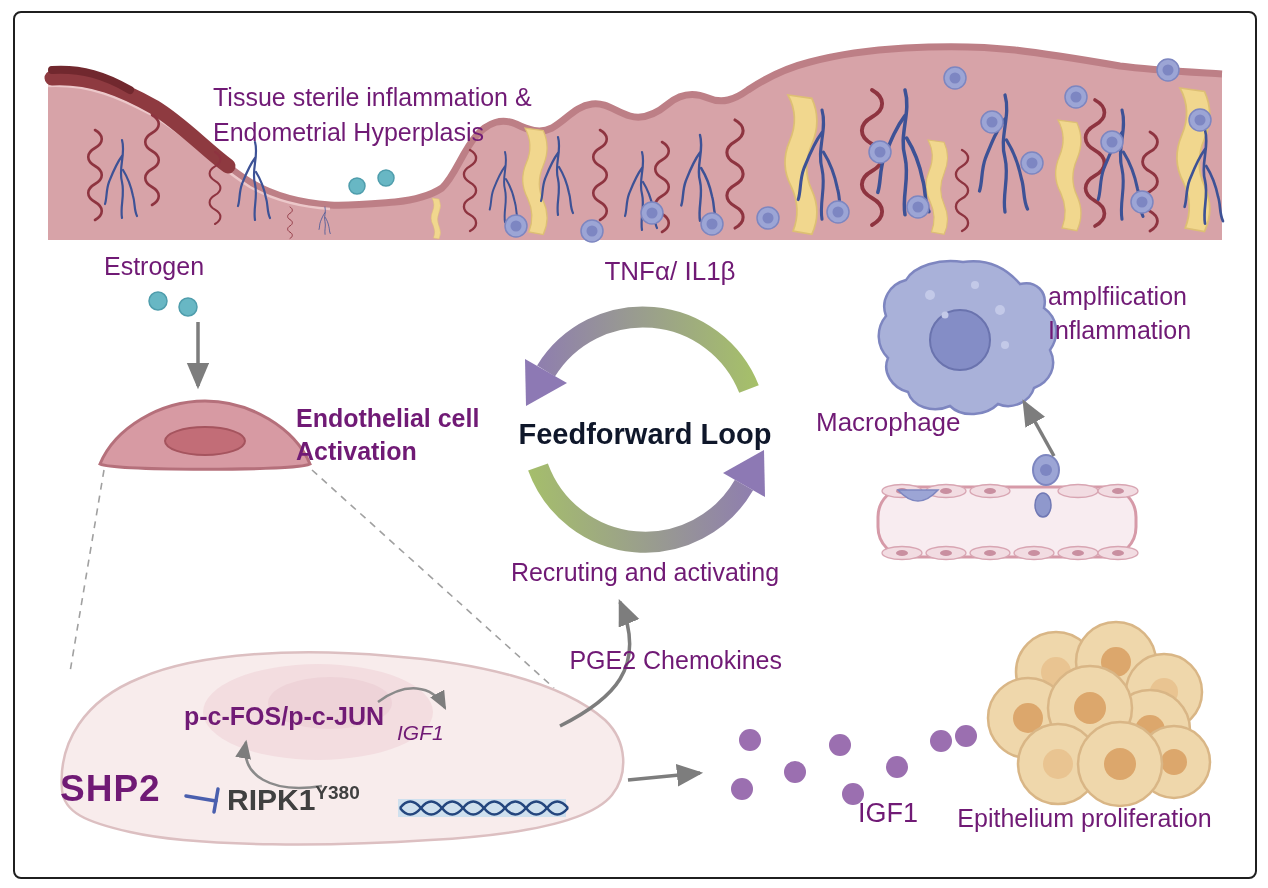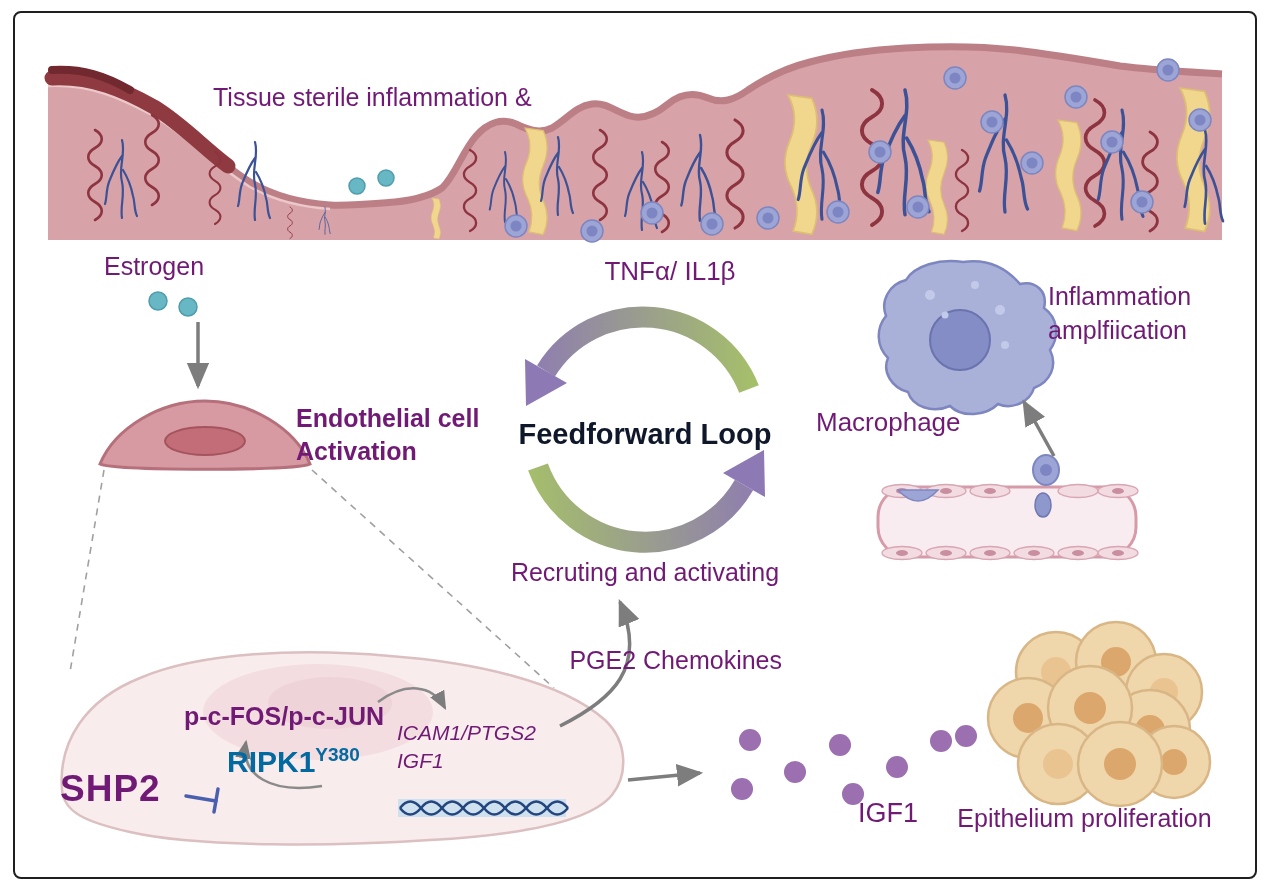--- a/index.html
+++ b/index.html
@@ -10,21 +10,21 @@
   .tissue-title{left:213px;top:80px;font-size:25px;line-height:1.4;}
   .estrogen{left:104px;top:252px;font-size:25px;}
   .endo{left:296px;top:402px;font-size:25px;line-height:1.3;font-weight:bold;}
   .tnf{left:555px;top:256px;width:230px;text-align:center;font-size:26px;}
   .ffl{left:505px;top:418px;width:280px;text-align:center;font-size:29px;font-weight:700;color:#0f172a;}
   .recr{left:490px;top:558px;width:310px;text-align:center;font-size:25px;}
   .pge2{left:492px;top:646px;width:290px;text-align:right;font-size:25px;}
   .macro{left:816px;top:407px;font-size:26px;}
   .ampl{left:1048px;top:280px;font-size:25px;line-height:1.35;}
   .shp2{left:60px;top:768px;font-size:37px;font-weight:800;letter-spacing:1px;}
-  .ripk1{left:227px;top:744px;font-size:30px;font-weight:800;color:#0369a1;}
+  .ripk1{left:227px;top:782px;font-size:30px;font-weight:800;color:#404040;}
   .ripk1 sup{font-size:19px;}
   .ap1{left:184px;top:702px;font-size:25px;font-weight:700;}
   .genes{left:397px;top:719px;font-size:21px;font-style:italic;line-height:1.33;}
   .igf1{left:838px;top:798px;width:100px;text-align:center;font-size:27px;}
   .epi{left:942px;top:804px;width:285px;text-align:center;font-size:25px;}
 </style>
 </head>
 <body>
 
 <div id="canvas">
@@ -245,44 +245,44 @@
         <circle cx="1058" cy="764" r="15" fill="#e9c491" stroke="none"></circle>
       <circle cx="1174" cy="762" r="36" fill="#efd7ab"></circle>
         <circle cx="1174" cy="762" r="13" fill="#dca76c" stroke="none"></circle>
       <circle cx="1120" cy="764" r="42" fill="#efd7ab"></circle>
         <circle cx="1120" cy="764" r="16" fill="#dca76c" stroke="none"></circle>
     </g>
   </svg>
 
   <div class="lbl tissue-title">
     <div>Tissue sterile inflammation &amp;</div>
+    <div>Endometrial Hyperplasis</div>
   </div>
 
   <div class="lbl estrogen">Estrogen</div>
 
   <div class="lbl endo">
     <div>Endothelial cell</div>
     <div>Activation</div>
   </div>
 
   <div class="lbl tnf">TNFα/ IL1β</div>
   <div class="lbl ffl">Feedforward Loop</div>
   <div class="lbl recr">Recruting and activating</div>
   <div class="lbl pge2">PGE2 Chemokines</div>
 
   <div class="lbl macro">Macrophage</div>
   <div class="lbl ampl">
+    <div>amplfiication</div>
     <div>Inflammation</div>
-    <div>amplfiication</div>
   </div>
 
   <div class="lbl shp2">SHP2</div>
   <div class="lbl ripk1"><span>RIPK1</span><sup>Y380</sup></div>
   <div class="lbl ap1">p-c-FOS/p-c-JUN</div>
 
   <div class="lbl genes">
-    <div>ICAM1/PTGS2</div>
     <div>IGF1</div>
   </div>
 
   <div class="lbl igf1">IGF1</div>
   <div class="lbl epi">Epithelium proliferation</div>
 </div>
 
 </body></html>

